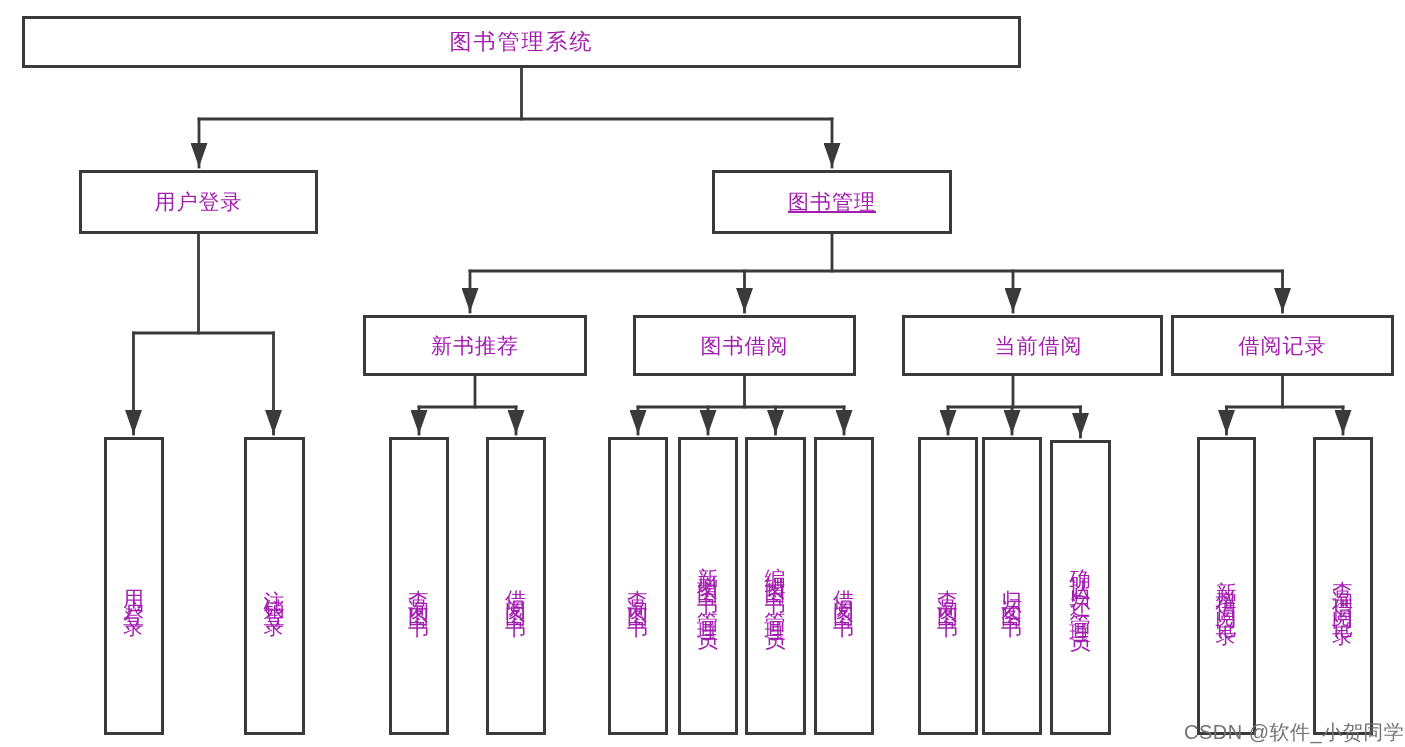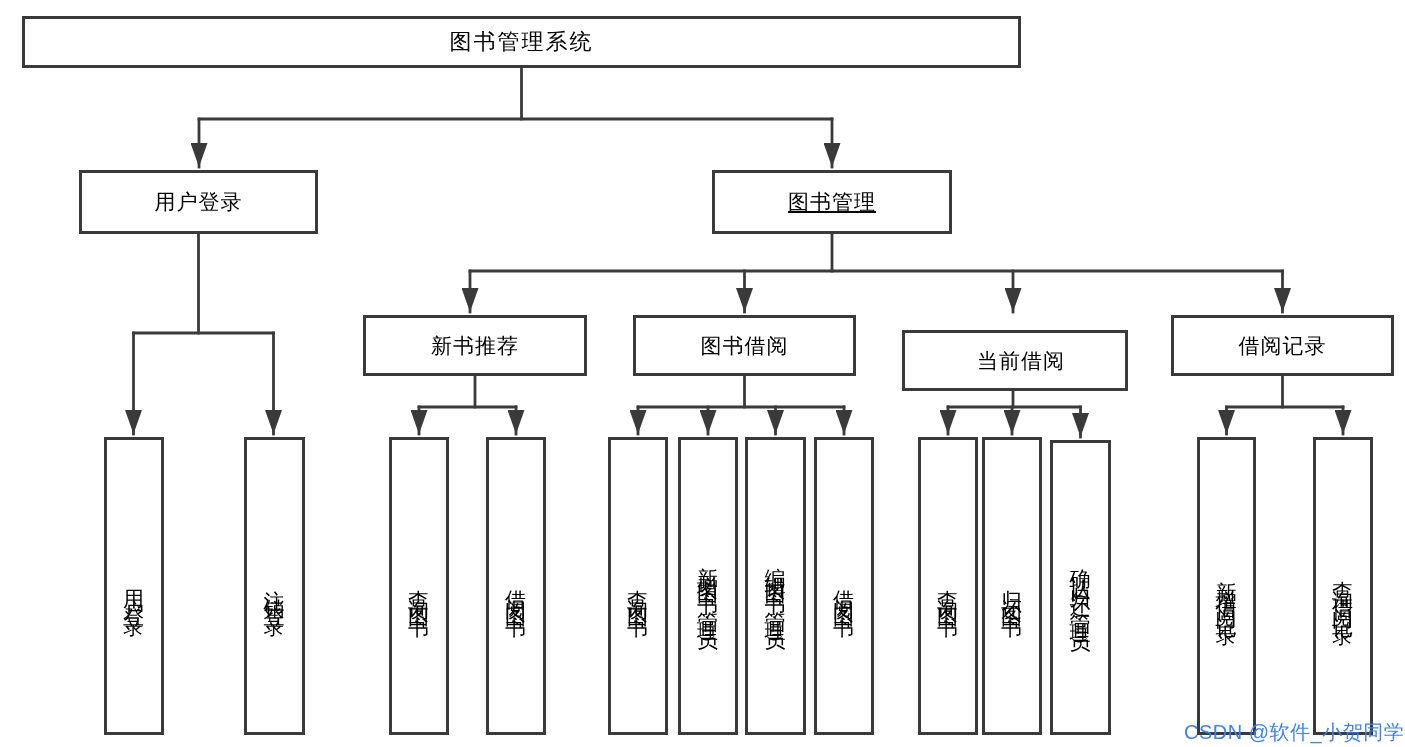--- a/index.html
+++ b/index.html
@@ -6,32 +6,32 @@
   #stage {
     position:relative; width:1405px; height:747px; overflow:hidden;
     background:#ffffff;
     font-family:"Liberation Sans","DejaVu Sans",sans-serif;
   }
   #wires { position:absolute; left:0; top:0; pointer-events:none; }
   .hbox, .vbox {
     position:absolute; box-sizing:border-box;
     border:3px solid #3a3a3a; background:#ffffff;
     display:flex; align-items:center; justify-content:center;
-    color:#000000;
+    color:#a21caf;
   }
   .hbox { font-size:21px; letter-spacing:1px; }
   .hbox.root { font-size:22px; letter-spacing:2px; }
   .vbox {
     writing-mode:vertical-rl;
     font-size:21px; letter-spacing:9px; line-height:1;
     padding-top:9px; 
   }
   .watermark {
     position:absolute; left:1184px; top:719px;
-    font-size:20px; color:#3b82f6; letter-spacing:0.5px;
+    font-size:20px; color:#737373; letter-spacing:0.5px;
     white-space:nowrap; z-index:5;
   }
 </style>
 </head>
 <body>
 
 <div id="stage">
 
   <svg id="wires" width="1405" height="747" viewBox="0 0 1405 747">
     <defs>
@@ -83,21 +83,21 @@
     </g>
   </svg>
 
   <div class="hbox root" style="left:22px; top:16px; width:999px; height:52px;">图书管理系统</div>
 
   <div class="hbox" style="left:79px; top:170px; width:239px; height:64px;">用户登录</div>
   <div class="hbox" style="left:712px; top:170px; width:240px; height:64px;text-decoration:underline;">图书管理</div>
 
   <div class="hbox" style="left:633px; top:315px; width:223px; height:61px;">图书借阅</div>
   <div class="hbox" style="left:363px; top:315px; width:224px; height:61px;">新书推荐</div>
-  <div class="hbox" style="left:902px; top:330px; width:226px; height:61px;padding-left:12px;">当前借阅</div>
+  <div class="hbox" style="left:902px; top:315px; width:261px; height:61px;padding-left:12px;">当前借阅</div>
   <div class="hbox" style="left:1171px; top:315px; width:223px; height:61px;">借阅记录</div>
 
   <div class="vbox" style="left:104px; top:437px; width:60px; height:298px;">用户登录</div>
   <div class="vbox" style="left:244px; top:437px; width:61px; height:298px;">注销登录</div>
 
   <div class="vbox" style="left:389px; top:437px; width:60px; height:298px;">查询图书</div>
   <div class="vbox" style="left:486px; top:437px; width:60px; height:298px;">借阅图书</div>
 
   <div class="vbox" style="left:608px; top:437px; width:60px; height:298px;">查询图书</div>
   <div class="vbox" style="left:678px; top:437px; width:60px; height:298px;">新增图书（管理员）</div>

